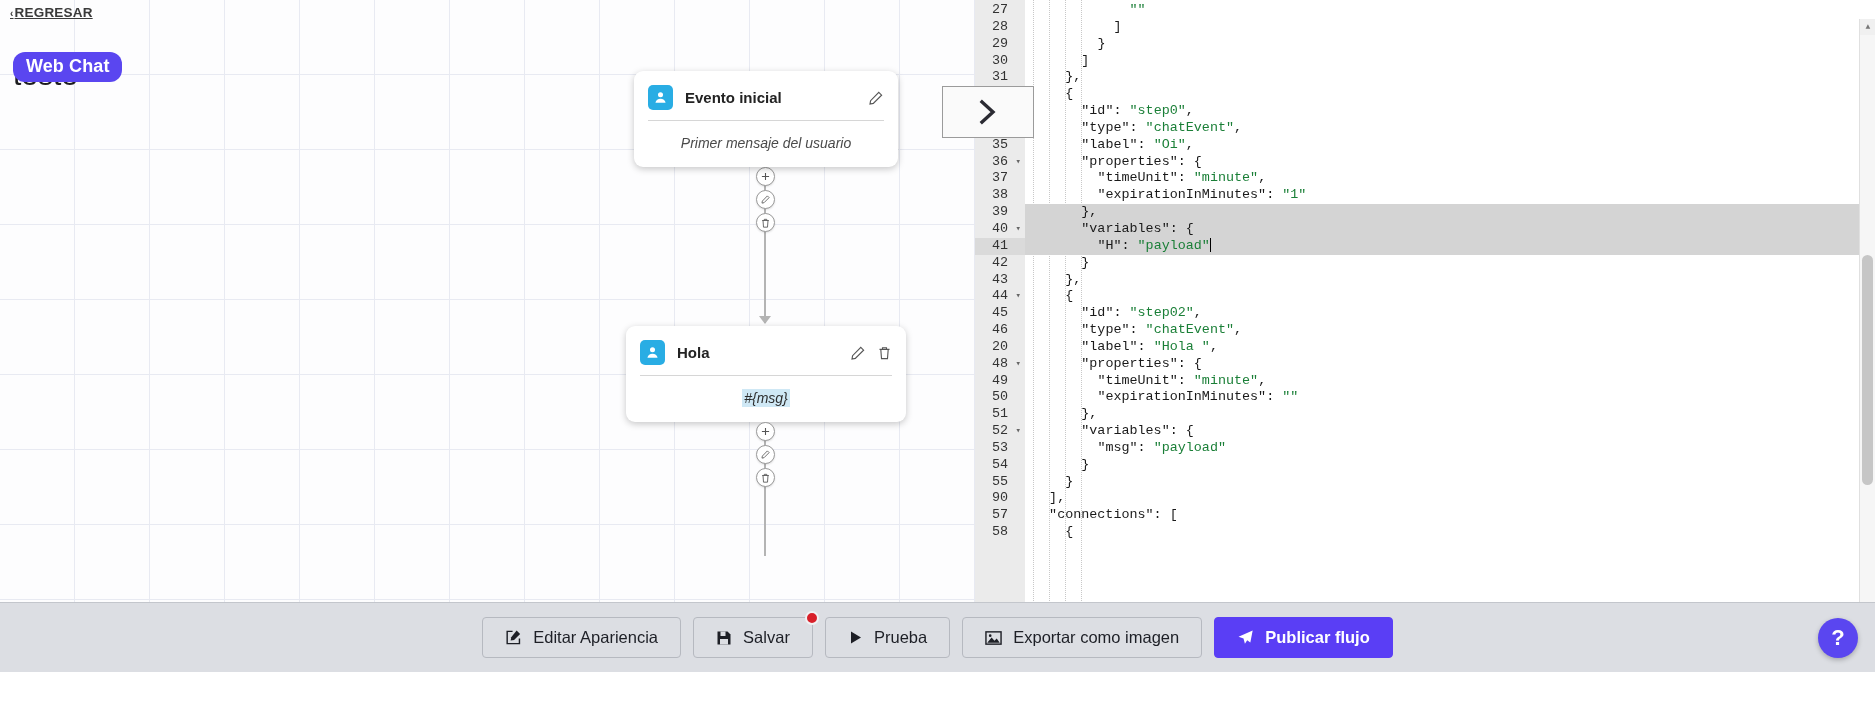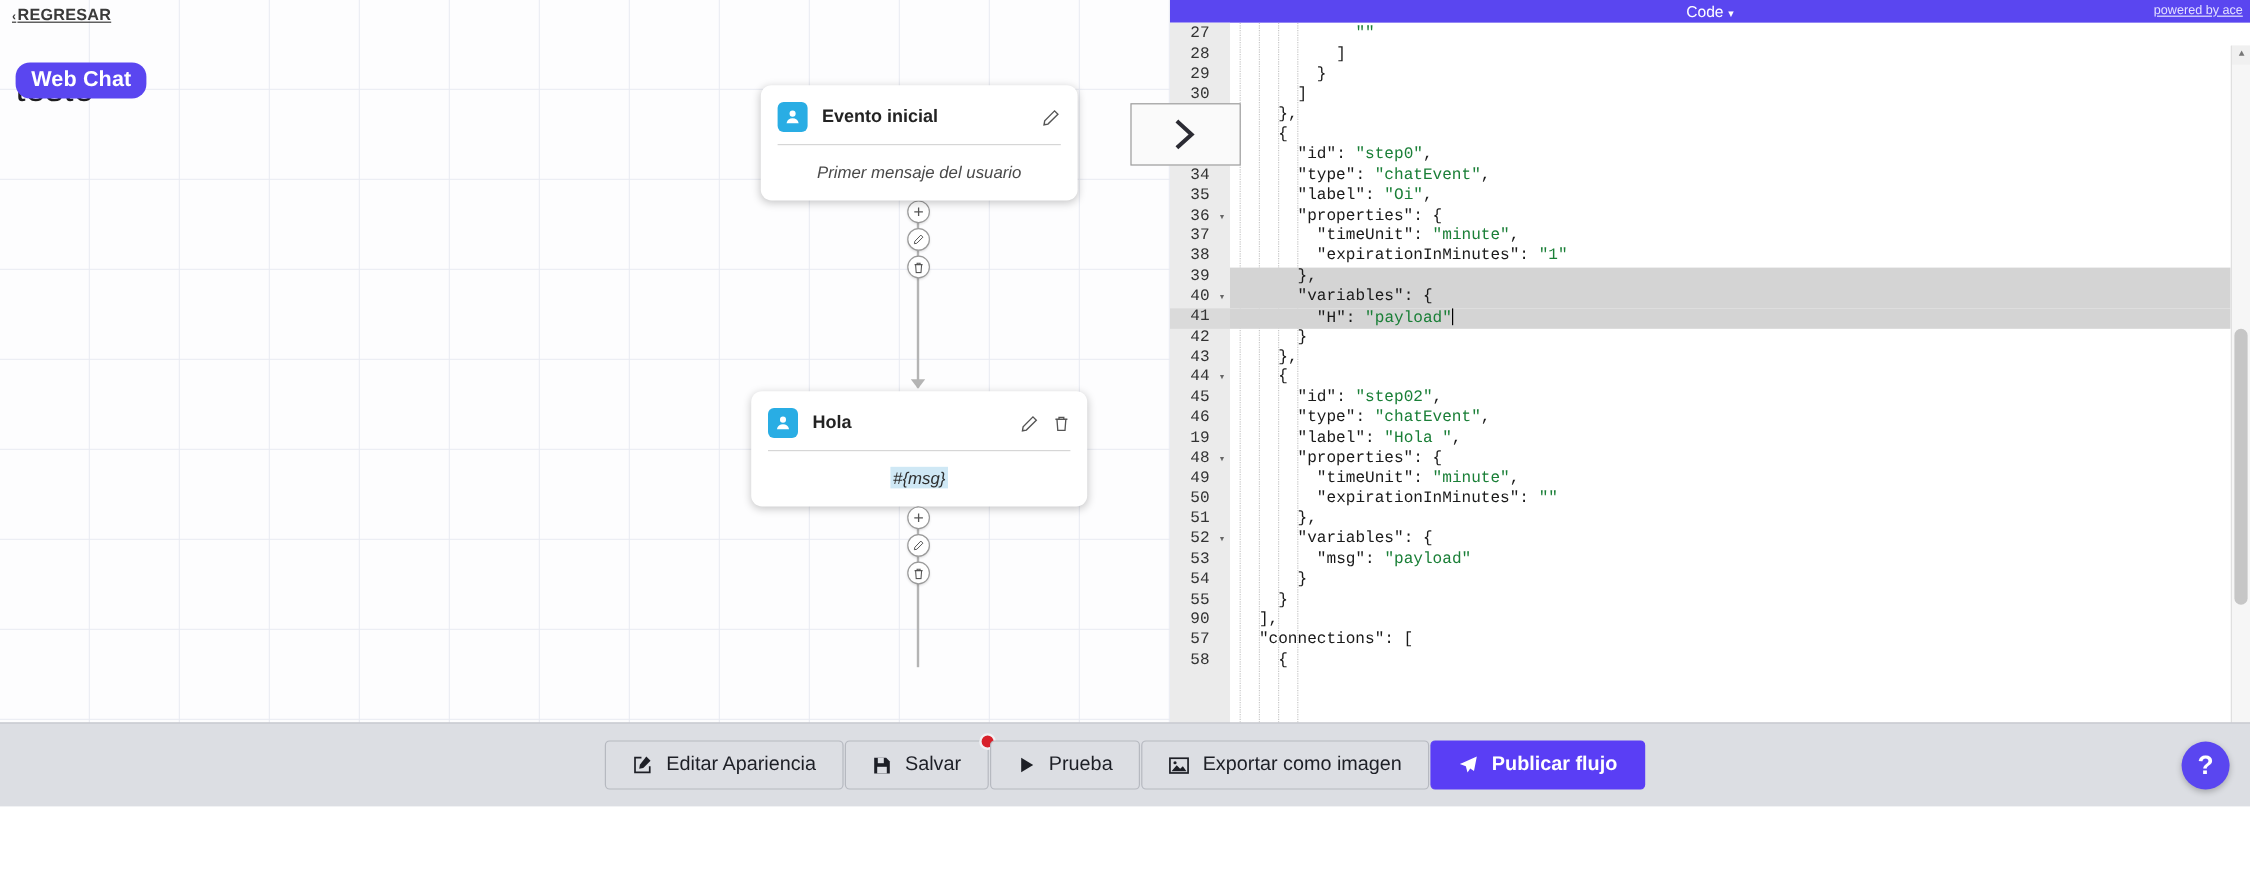--- a/index.html
+++ b/index.html
@@ -200,21 +200,21 @@
     position: absolute; left: 2px; width: 11px;
     background: #c6c6c6; border-radius: 6px;
   }
 
   
   #toolbar {
     position: absolute; left: 0; bottom: 0;
     width: 1875px; height: 70px;
     background: #dcdee3; border-top: 1px solid #c3c6cc;
     display: flex; align-items: center; justify-content: center;
-    gap: 1px;
+    gap: 12px;
   }
   .tb-btn {
     position: relative;
     height: 41px; min-width: 120px;
     border: 1px solid #b6b9c0; border-radius: 4px;
     background: #dcdee3; color: #1d1f26;
     font-size: 16.5px;
     display: flex; align-items: center; justify-content: center;
     gap: 11px; padding: 0 22px; cursor: pointer;
   }
@@ -342,26 +342,20 @@
     </div>
 
     <div class="collapse-handle">
       <svg width="26" height="30" viewBox="0 0 26 30">
         <path d="M7 5 L18 15 L7 25" fill="none" stroke="#2b2b33" stroke-width="3.4" stroke-linecap="square"></path>
       </svg>
     </div>
   </div>
 
   <div id="code-panel">
-    <div class="code-header">
-      <div class="ttl">
-        <span>Code</span><span class="caret">▾</span>
-      </div>
-      <div class="powered">powered by ace</div>
-    </div>
 
     <div class="editor">
       <div class="gutter" id="gutter">
           <div class="ln">27</div>
           <div class="ln">28</div>
           <div class="ln">29</div>
           <div class="ln">30</div>
           <div class="ln">31</div>
           <div class="ln">32<span class="fold">▾</span></div>
           <div class="ln">33</div>
@@ -371,21 +365,21 @@
           <div class="ln">37</div>
           <div class="ln">38</div>
           <div class="ln">39</div>
           <div class="ln">40<span class="fold">▾</span></div>
           <div class="ln active">41</div>
           <div class="ln">42</div>
           <div class="ln">43</div>
           <div class="ln">44<span class="fold">▾</span></div>
           <div class="ln">45</div>
           <div class="ln">46</div>
-          <div class="ln">19</div>
+          <div class="ln">20</div>
           <div class="ln">48<span class="fold">▾</span></div>
           <div class="ln">49</div>
           <div class="ln">50</div>
           <div class="ln">51</div>
           <div class="ln">52<span class="fold">▾</span></div>
           <div class="ln">53</div>
           <div class="ln">54</div>
           <div class="ln">55</div>
           <div class="ln">90</div>
           <div class="ln">57</div>

